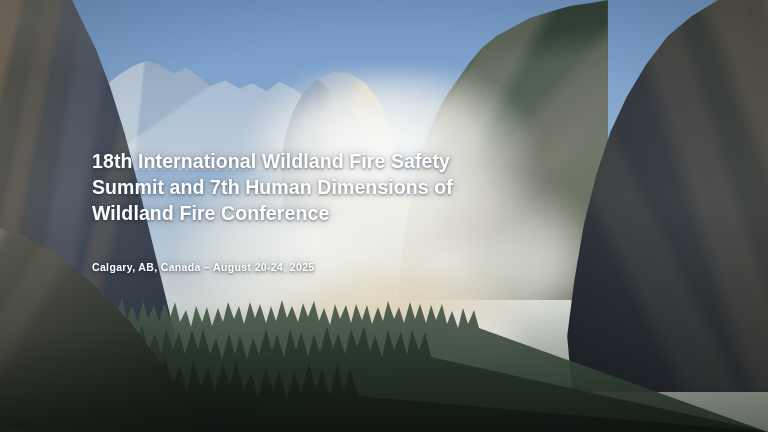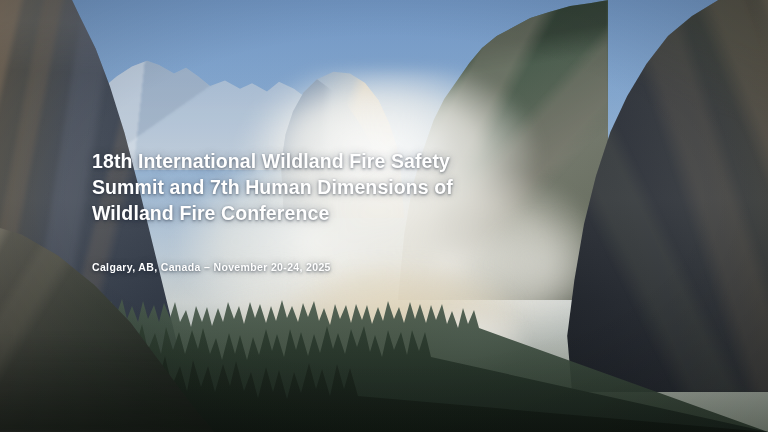--- a/index.html
+++ b/index.html
@@ -410,15 +410,15 @@
 
   <div class="haze"></div>
   <div class="vignette"></div>
 
   <div class="text-block">
     <h1 class="headline">18th International Wildland Fire Safety
 Summit and 7th Human Dimensions of
 Wildland Fire Conference</h1>
   </div>
 
-  <p class="subtitle">Calgary, AB, Canada – November 20-24, 2025</p>
+  <p class="subtitle">Calgary, AB, Canada – August 20-24, 2025</p>
 
 </div>
 
 </body></html>

